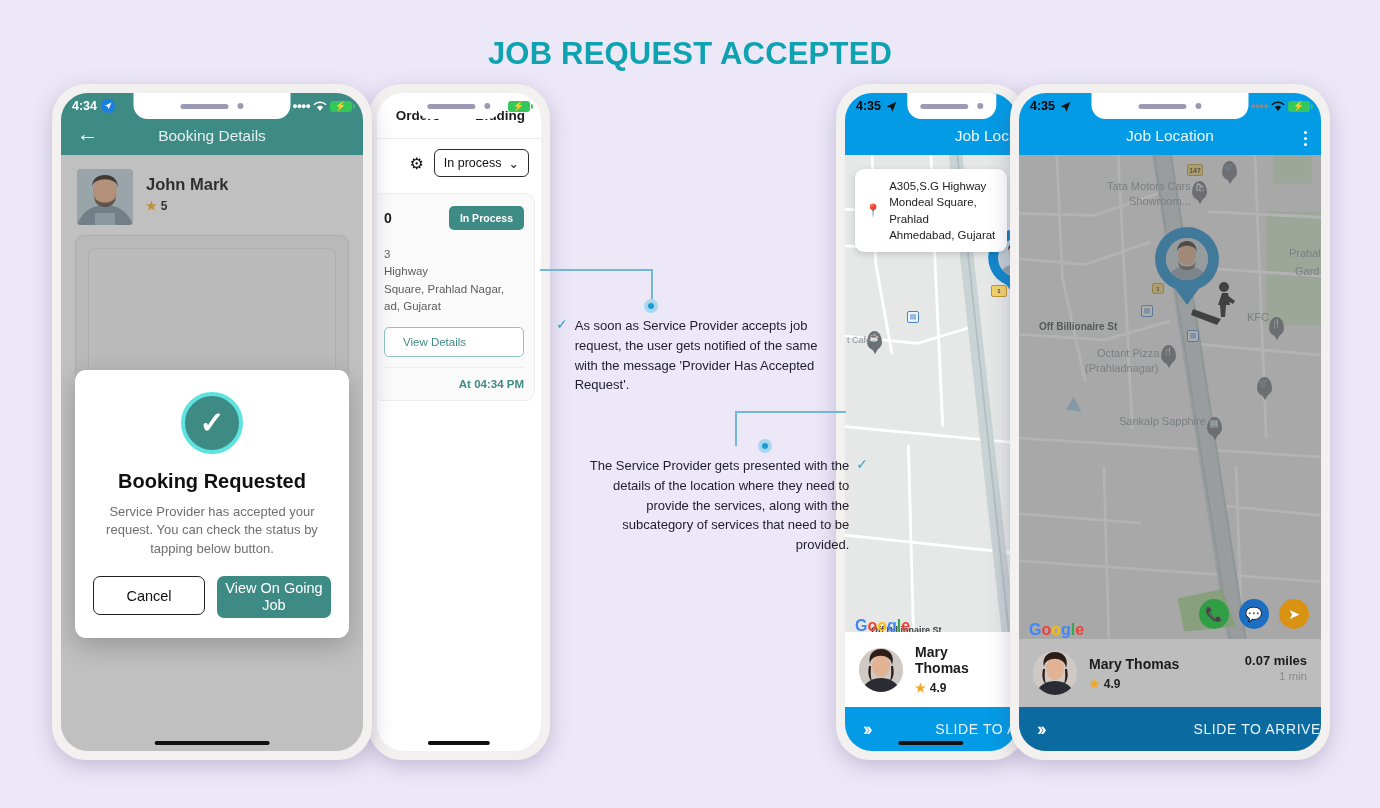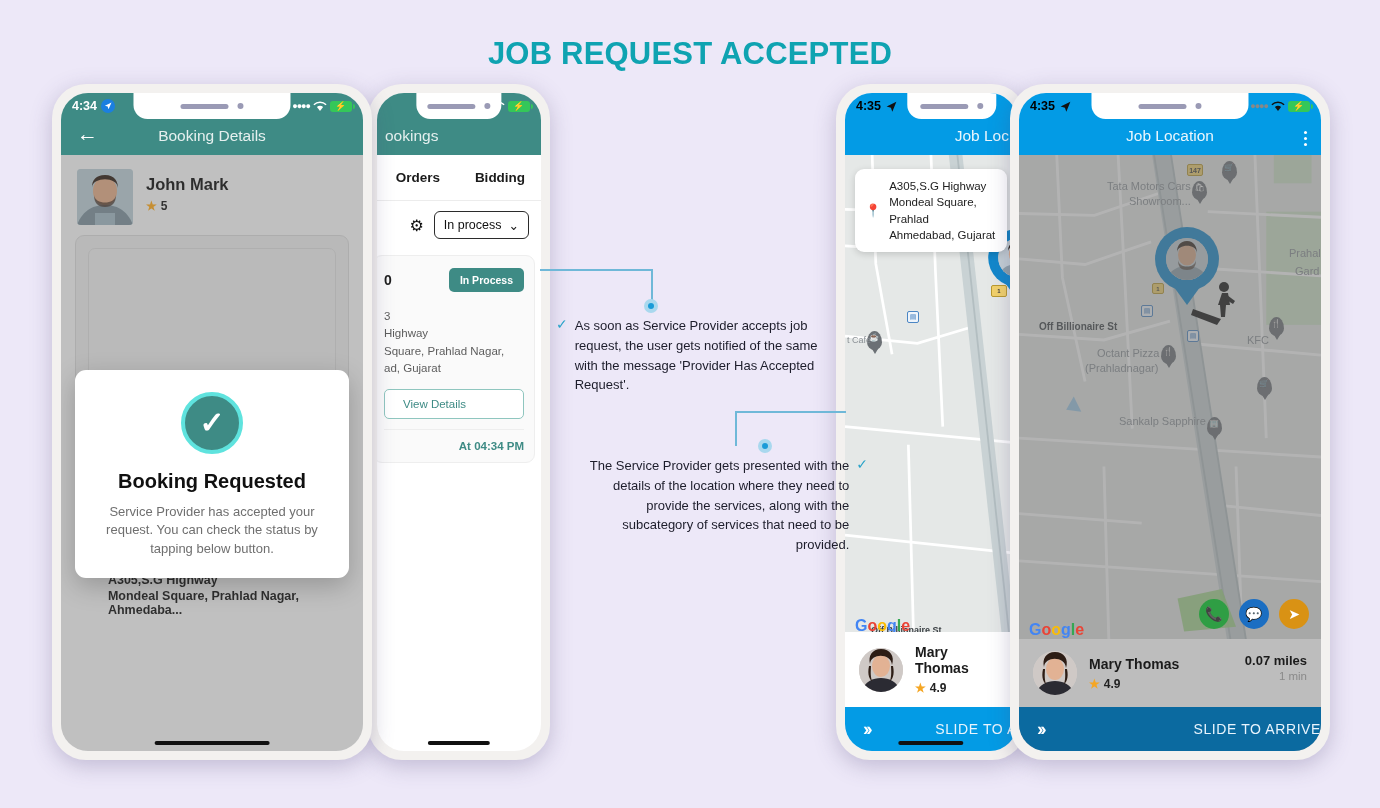--- a/index.html
+++ b/index.html
@@ -296,23 +296,20 @@
           <span class="dots">●●●●</span>
           <svg width="14" height="11" viewBox="0 0 16 12">
               <path d="M8 11 L11.5 6.6 A5 5 0 0 0 4.5 6.6 Z" fill="#fff"></path>
               <path d="M1 4 A10 10 0 0 1 15 4" stroke="#fff" stroke-width="1.6" fill="none"></path>
             </svg>
           <span class="battery">
               <span class="bolt">⚡</span>
             </span>
         </div>
       </div>
-      <div class="p2-appbar">
-        <div class="ttl">ookings</div>
-      </div>
       <div class="p2-tabs">
         <div>Orders</div>
         <div>Bidding</div>
       </div>
       <div class="p2-filter">
         <span class="fico">⚙</span>
         <div class="sel">
           <span>In process</span>
           <span>⌄</span>
         </div>
@@ -413,20 +410,24 @@
         </div>
 
         <div class="dimmer"></div>
 
         <div class="modal">
           <div class="check-wrap">
               <span class="check">✓</span>
             </div>
           <h3>Booking Requested</h3>
           <p>Service Provider has accepted your request. You can check the status by tapping below button.</p>
+          <div class="mbtns">
+            <button class="m-cancel">Cancel</button>
+            <button class="m-view">View On Going Job</button>
+          </div>
         </div>
       </div>
       <div class="homebar"></div>
     </div>
   </div>
 
   <div class="phone" id="phone3">
     <div class="screen">
       <div class="notch" style="left:62%;">
         <div class="speaker"></div>
@@ -635,21 +636,21 @@
           <circle cx="33" cy="6" r="5" fill="#111"></circle>
           <path d="M31 12 L37 12 L39 24 L35 24 L34 36 L30 36 L29 24 L27 24 Z" fill="#111"></path>
           <path d="M36 14 L44 20 L42 23 L34 18 Z" fill="#111"></path>
         </svg>
 
         <div class="maplabel" style="left:88px;top:25px;font-size:11px;">Tata Motors Cars</div>
         <div class="maplabel" style="left:110px;top:40px;font-size:11px;">Showroom...</div>
         <div class="maplabel" style="left:270px;top:92px;font-size:11px;">Prahalad</div>
         <div class="maplabel" style="left:276px;top:110px;font-size:11px;">Gard</div>
         <div class="maplabel dark" style="left:20px;top:166px;font-size:10px;">Off Billionaire St</div>
-        <div class="maplabel" style="left:228px;top:179px;font-size:11px;">KFC</div>
+        <div class="maplabel" style="left:228px;top:156px;font-size:11px;">KFC</div>
         <div class="maplabel" style="left:78px;top:192px;font-size:11px;">Octant Pizza</div>
         <div class="maplabel" style="left:66px;top:207px;font-size:11px;">(Prahladnagar)</div>
         <div class="maplabel" style="left:100px;top:260px;font-size:11px;">Sankalp Sapphire</div>
 
         <div class="map-dim"></div>
 
         <div class="google-logo" style="bottom:112px;z-index:8;">
           <span>G</span><span>o</span><span>o</span><span>g</span><span>l</span><span>e</span>
         </div>
 

